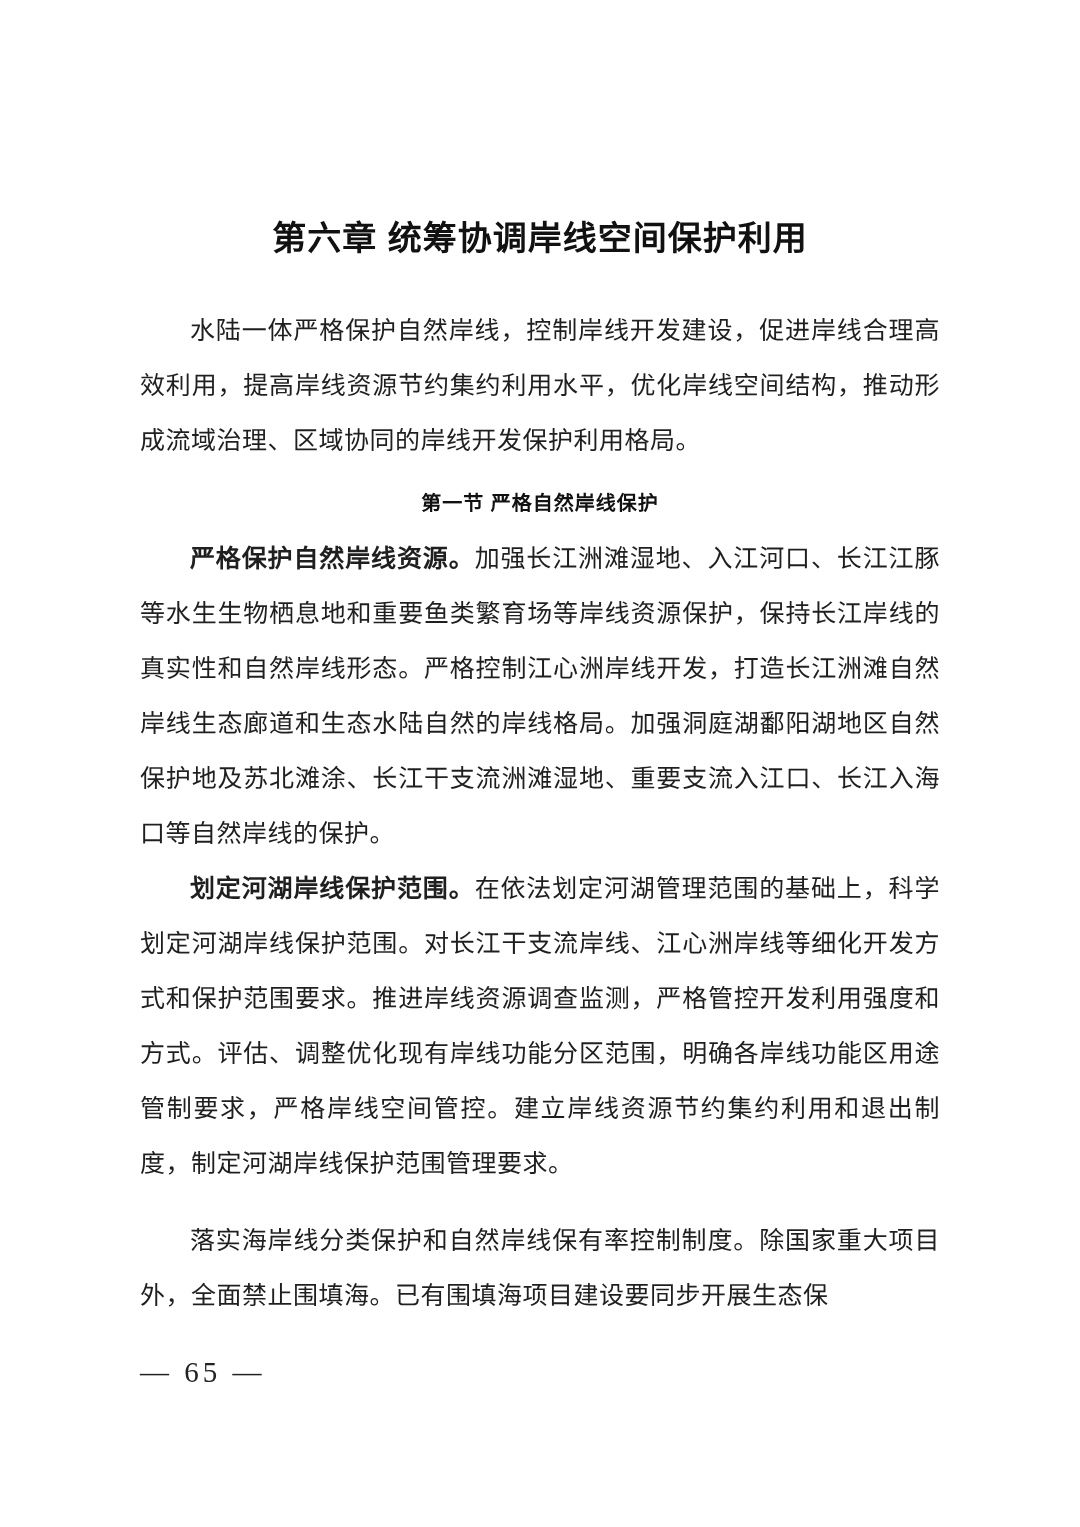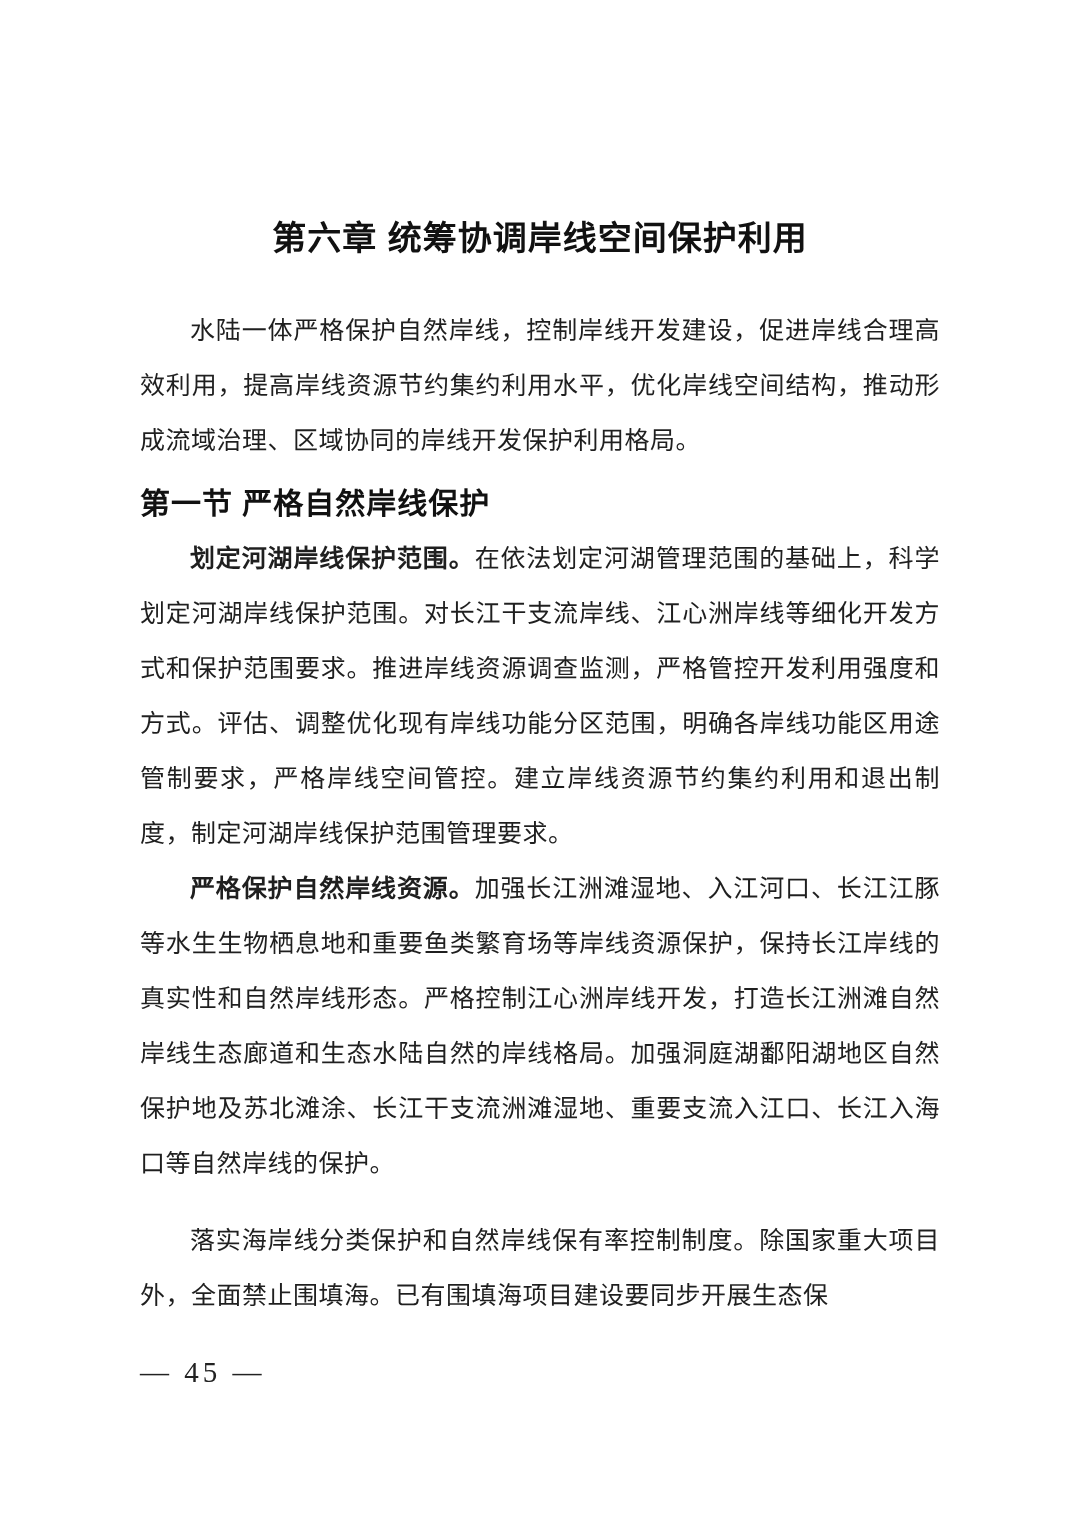--- a/index.html
+++ b/index.html
@@ -28,24 +28,24 @@
     text-align: center;
     font-family: "Liberation Sans", "DejaVu Sans", sans-serif;
     font-weight: 700;
     font-size: 34px;
     line-height: 46px;
     letter-spacing: 1px;
     color: #111111;
   }
   .section-title {
     margin: 8px 0 0 0;
-    text-align: left;
+    text-align: center;
     font-family: "Liberation Sans", "DejaVu Sans", sans-serif;
     font-weight: 700;
-    font-size: 30px;
+    font-size: 20px;
     line-height: 55px;
     letter-spacing: 1px;
     color: #111111;
   }
   .body-text {
     margin: 0;
     font-size: 25px;
     line-height: 55px;
     text-align: justify;
     text-justify: inter-character;
@@ -76,22 +76,22 @@
 
 <div class="page" style="background: rgb(255, 255, 255); color: rgb(31, 31, 31);">
   <div class="content">
 
     <h1 class="chapter-title">第六章 统筹协调岸线空间保护利用</h1>
 
     <p class="body-text intro">水陆一体严格保护自然岸线，控制岸线开发建设，促进岸线合理高效利用，提高岸线资源节约集约利用水平，优化岸线空间结构，推动形成流域治理、区域协同的岸线开发保护利用格局。</p>
 
     <h2 class="section-title">第一节 严格自然岸线保护</h2>
 
+    <p class="body-text"><span class="lead">严格保护自然岸线资源。</span><span>加强长江洲滩湿地、入江河口、长江江豚等水生生物栖息地和重要鱼类繁育场等岸线资源保护，保持长江岸线的真实性和自然岸线形态。严格控制江心洲岸线开发，打造长江洲滩自然岸线生态廊道和生态水陆自然的岸线格局。加强洞庭湖鄱阳湖地区自然保护地及苏北滩涂、长江干支流洲滩湿地、重要支流入江口、长江入海口等自然岸线的保护。</span></p>
+
     <p class="body-text"><span class="lead">划定河湖岸线保护范围。</span><span>在依法划定河湖管理范围的基础上，科学划定河湖岸线保护范围。对长江干支流岸线、江心洲岸线等细化开发方式和保护范围要求。推进岸线资源调查监测，严格管控开发利用强度和方式。评估、调整优化现有岸线功能分区范围，明确各岸线功能区用途管制要求，严格岸线空间管控。建立岸线资源节约集约利用和退出制度，制定河湖岸线保护范围管理要求。</span></p>
-
-    <p class="body-text"><span class="lead">严格保护自然岸线资源。</span><span>加强长江洲滩湿地、入江河口、长江江豚等水生生物栖息地和重要鱼类繁育场等岸线资源保护，保持长江岸线的真实性和自然岸线形态。严格控制江心洲岸线开发，打造长江洲滩自然岸线生态廊道和生态水陆自然的岸线格局。加强洞庭湖鄱阳湖地区自然保护地及苏北滩涂、长江干支流洲滩湿地、重要支流入江口、长江入海口等自然岸线的保护。</span></p>
 
     <p class="body-text para-last"><span class="lead"></span><span>落实海岸线分类保护和自然岸线保有率控制制度。除国家重大项目外，全面禁止围填海。已有围填海项目建设要同步开展生态保</span></p>
 
   </div>
 
-  <div class="page-footer">— 45 —</div>
+  <div class="page-footer">— 65 —</div>
 </div>
 
 </body></html>

